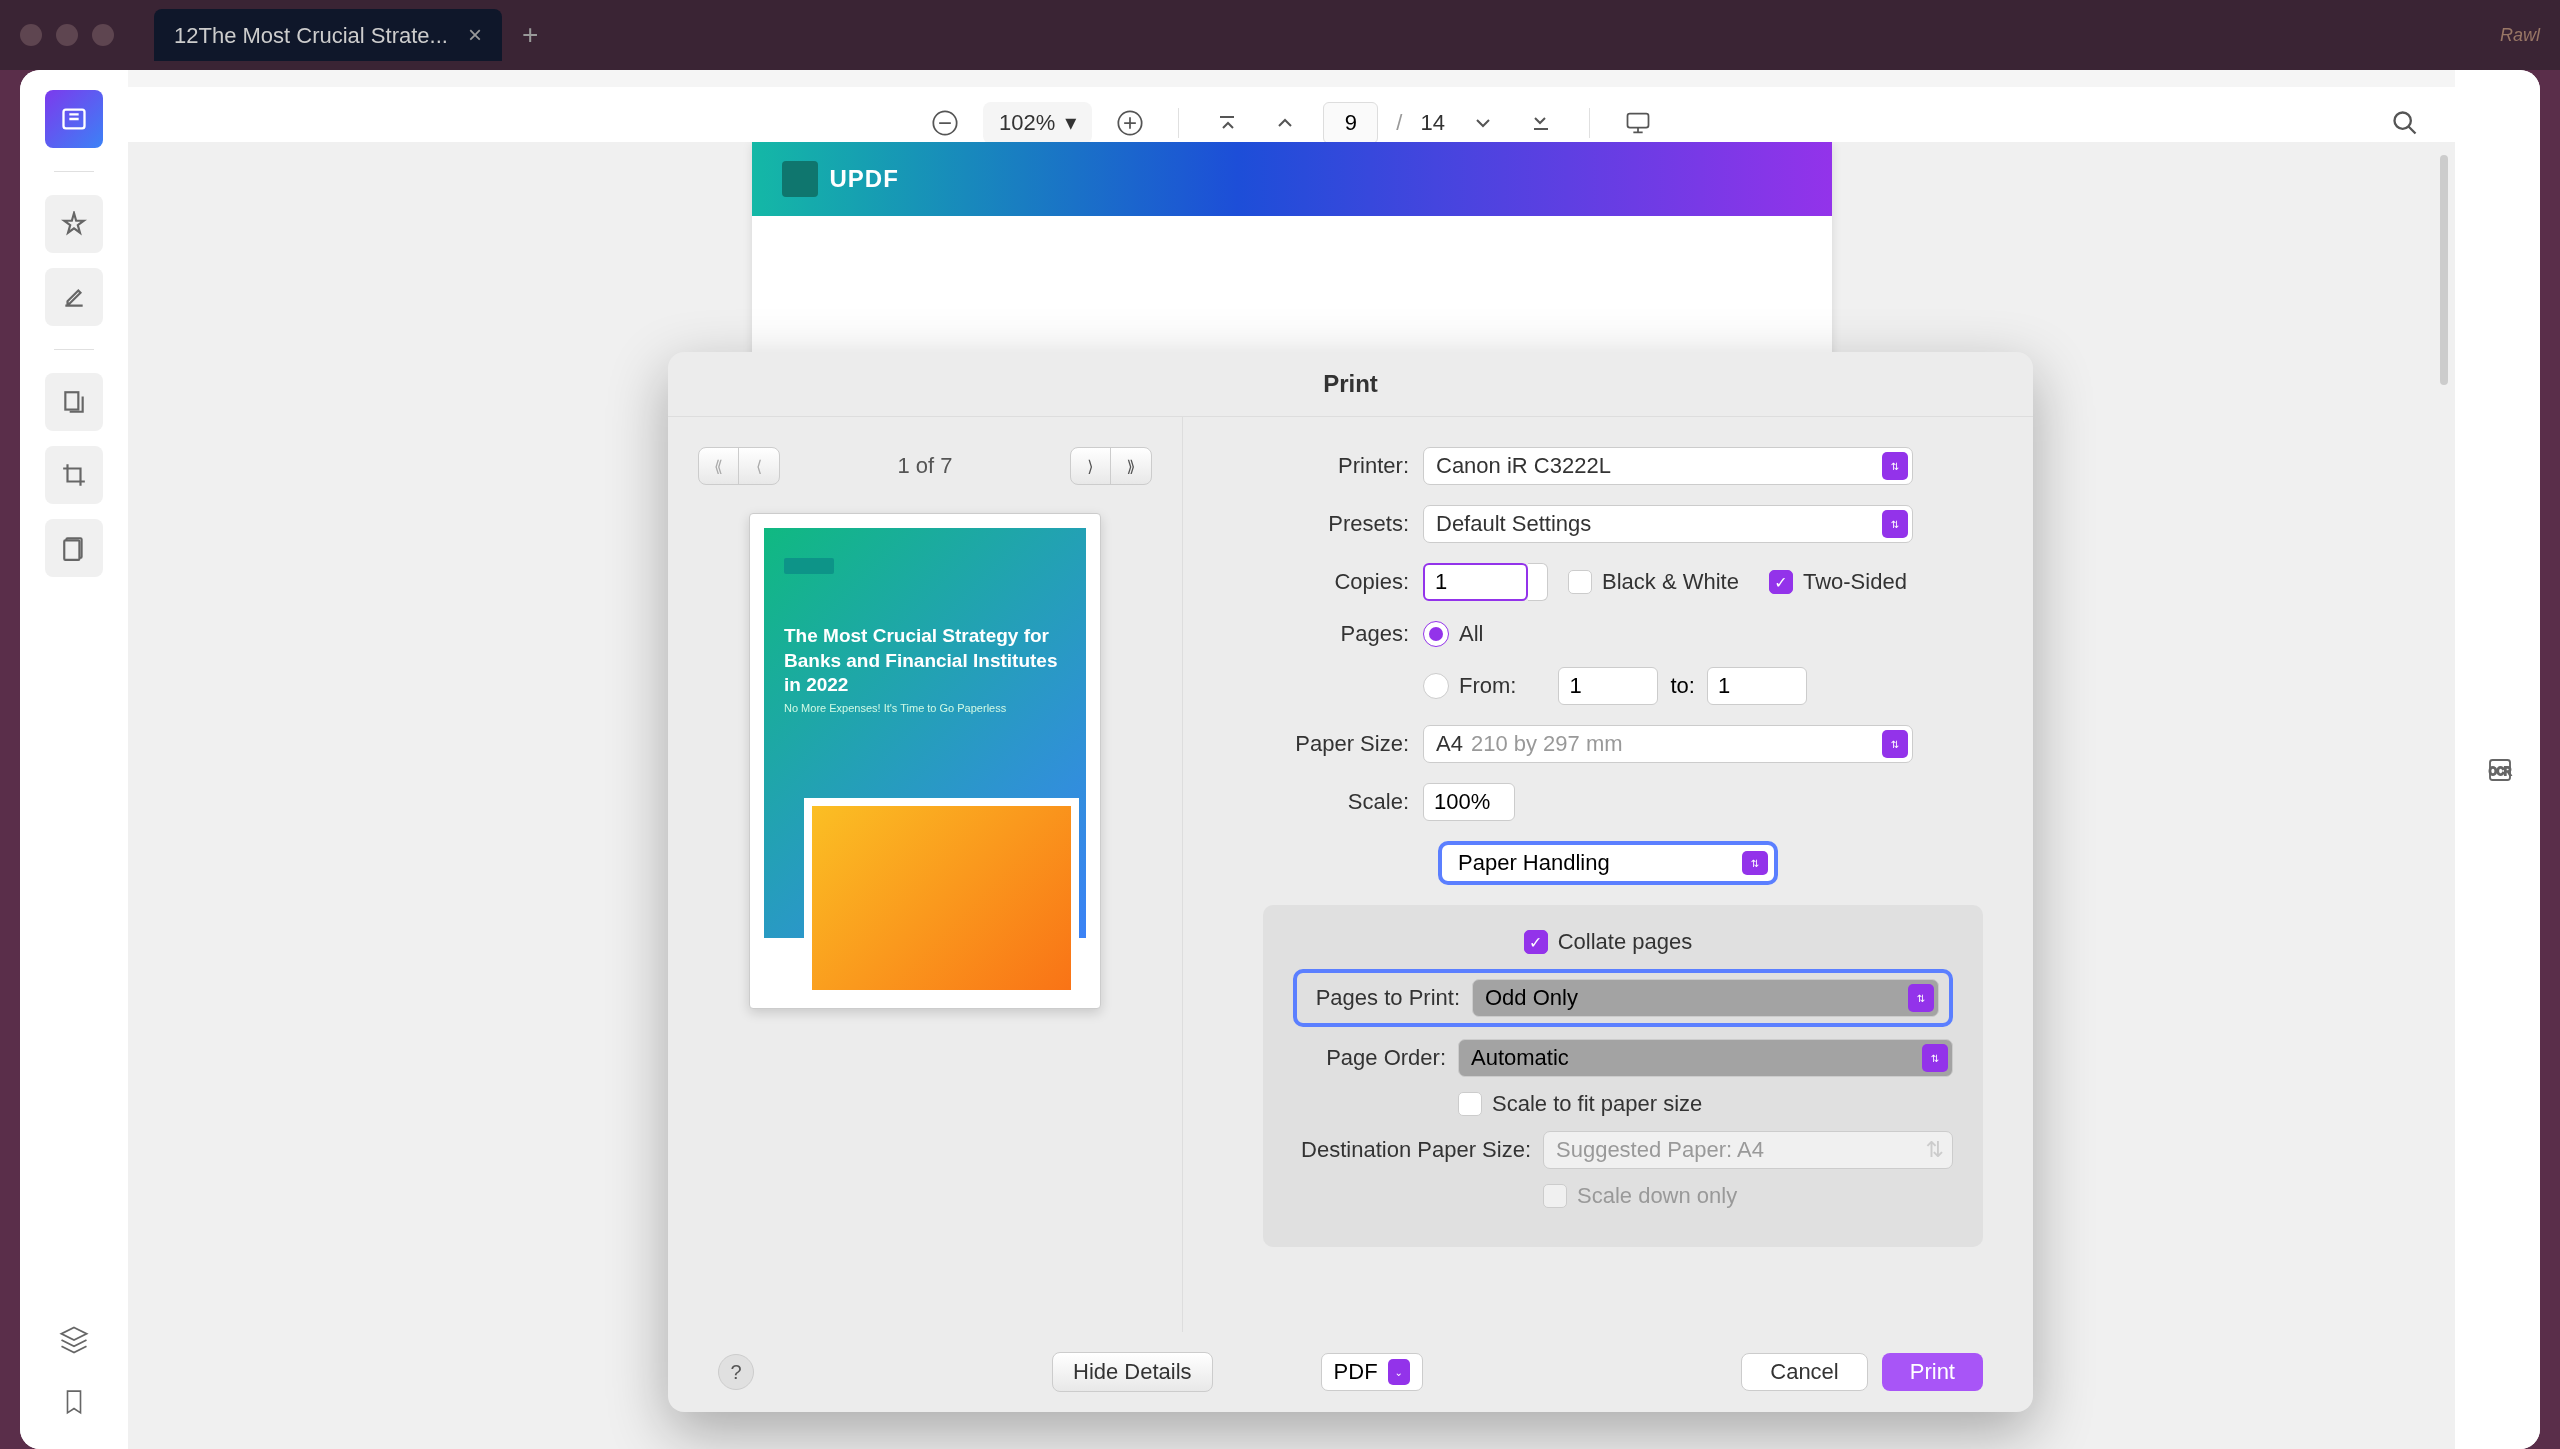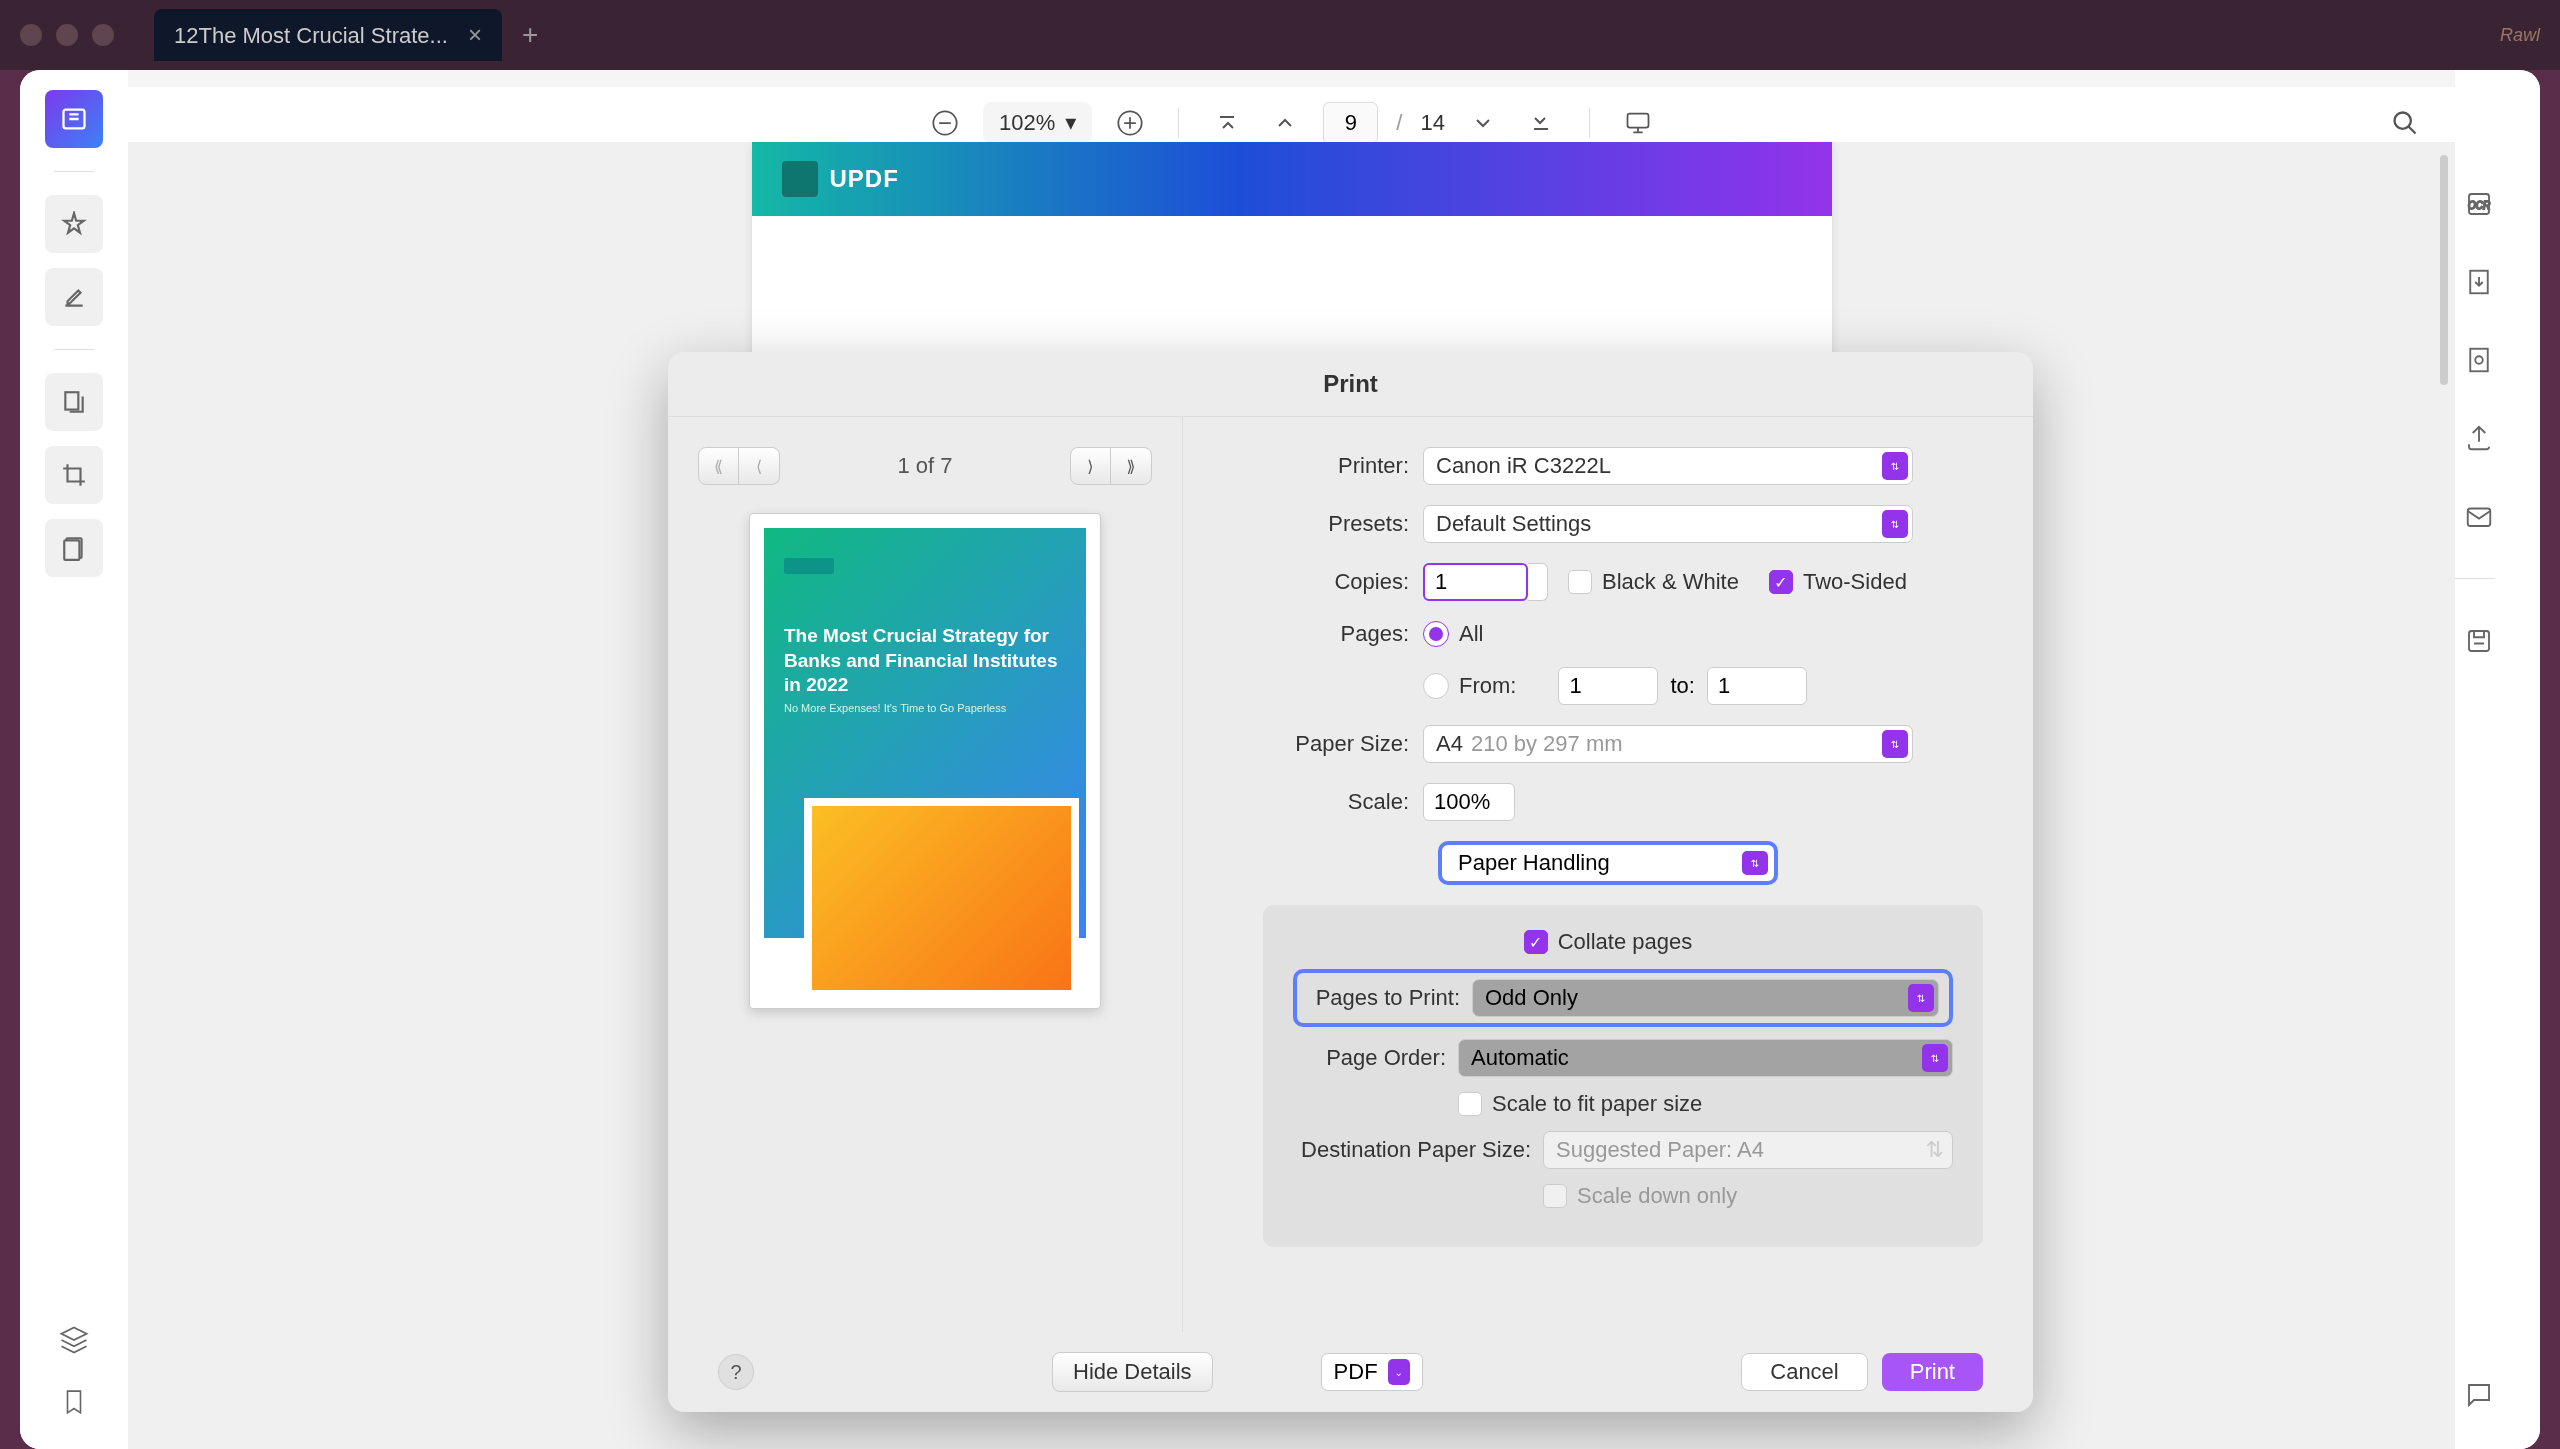--- a/index.html
+++ b/index.html
@@ -16,21 +16,21 @@
     
     .app-frame { position: absolute; top: 70px; left: 20px; right: 20px; bottom: 0; background: #f5f5f5; border-radius: 20px; overflow: hidden; }
     
     .left-rail { position: absolute; left: 0; top: 0; bottom: 0; width: 108px; background: #fff; display: flex; flex-direction: column; align-items: center; padding-top: 20px; gap: 15px; }
     .rail-btn { width: 58px; height: 58px; border-radius: 8px; display: flex; align-items: center; justify-content: center; color: #666; }
     .rail-btn.active { background: linear-gradient(135deg, #7c3aed, #3b82f6); color: #fff; }
     .rail-btn.grey { background: #f0f0f0; }
     .rail-sep { height: 1px; width: 40px; background: #e0e0e0; margin: 8px 0; }
     .rail-bottom { margin-top: auto; margin-bottom: 30px; display: flex; flex-direction: column; gap: 30px; align-items: center; }
     
-    .right-rail { position: absolute; right: 0; top: 0; bottom: 0; width: 85px; background: #fff; display: flex; flex-direction: column; padding-top: 20px; gap: 30px; font-style: italic; }
+    .right-rail { position: absolute; right: 0; top: 0; bottom: 0; width: 85px; background: #fff; display: flex; flex-direction: row; align-items: center; padding-top: 20px; gap: 30px; }
     .right-rail .rail-btn { width: 48px; height: 48px; }
     
     .toolbar { position: absolute; top: 17px; left: 108px; right: 85px; height: 72px; background: #fff; display: flex; align-items: center; justify-content: center; gap: 18px; border-bottom: 1px solid #eee; }
     .tb-btn { width: 40px; height: 40px; display: flex; align-items: center; justify-content: center; color: #555; border-radius: 6px; }
     .tb-sep { width: 1px; height: 30px; background: #e0e0e0; margin: 0 10px; }
     .zoom-display { padding: 8px 16px; background: #f5f5f5; border-radius: 8px; font-size: 22px; color: #333; display: flex; align-items: center; gap: 10px; }
     .page-input { width: 55px; height: 42px; border: 1px solid #ddd; border-radius: 6px; text-align: center; font-size: 22px; background: #fafafa; }
     .page-sep { color: #999; font-size: 22px; }
     .page-total { font-size: 22px; color: #333; }
     

